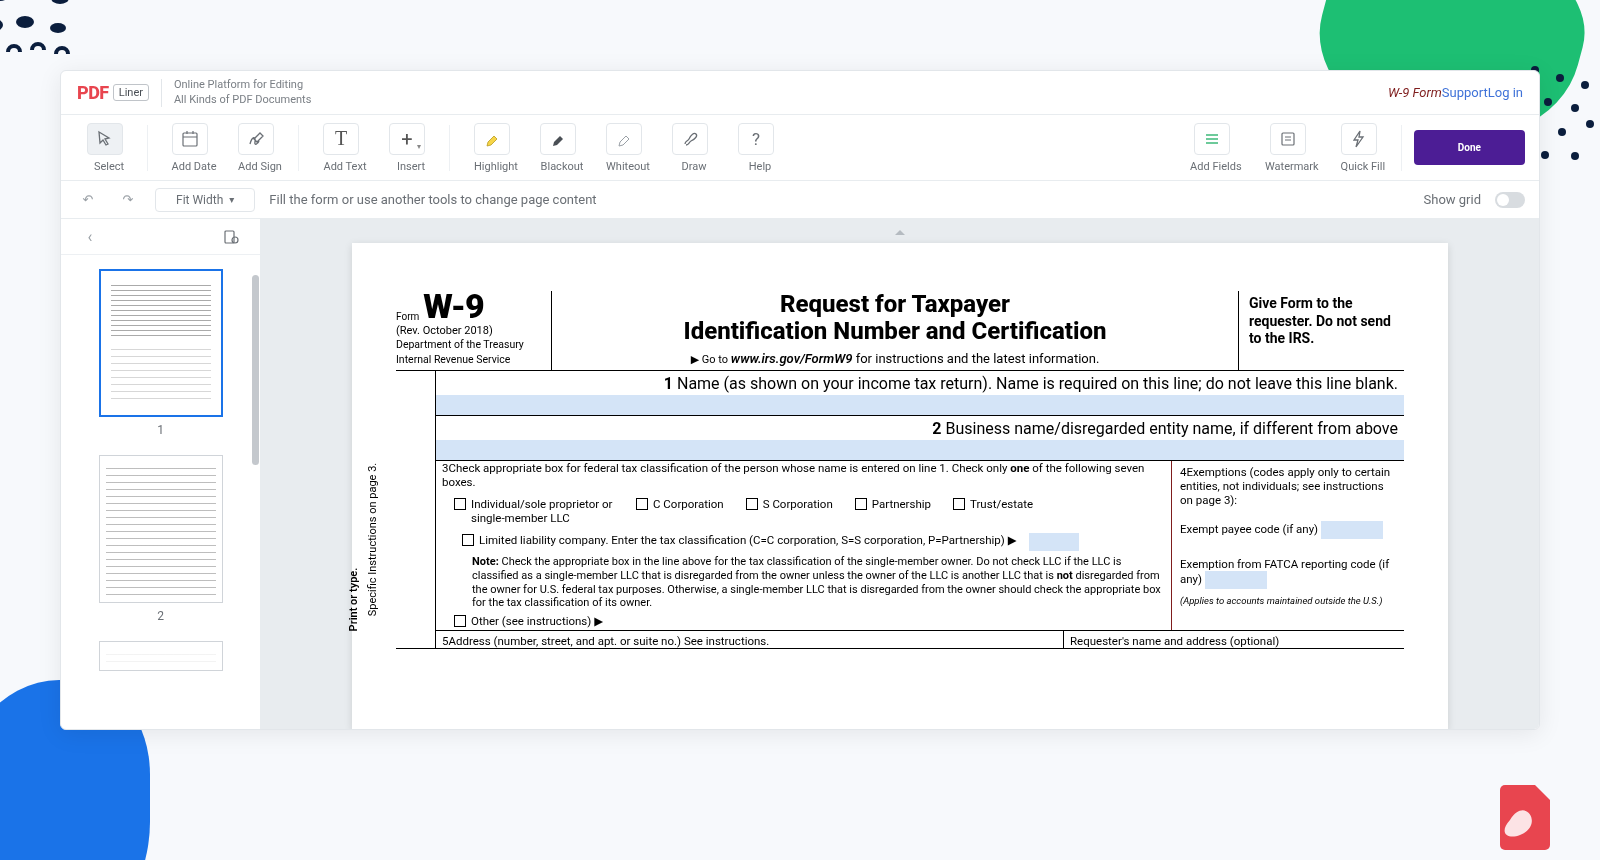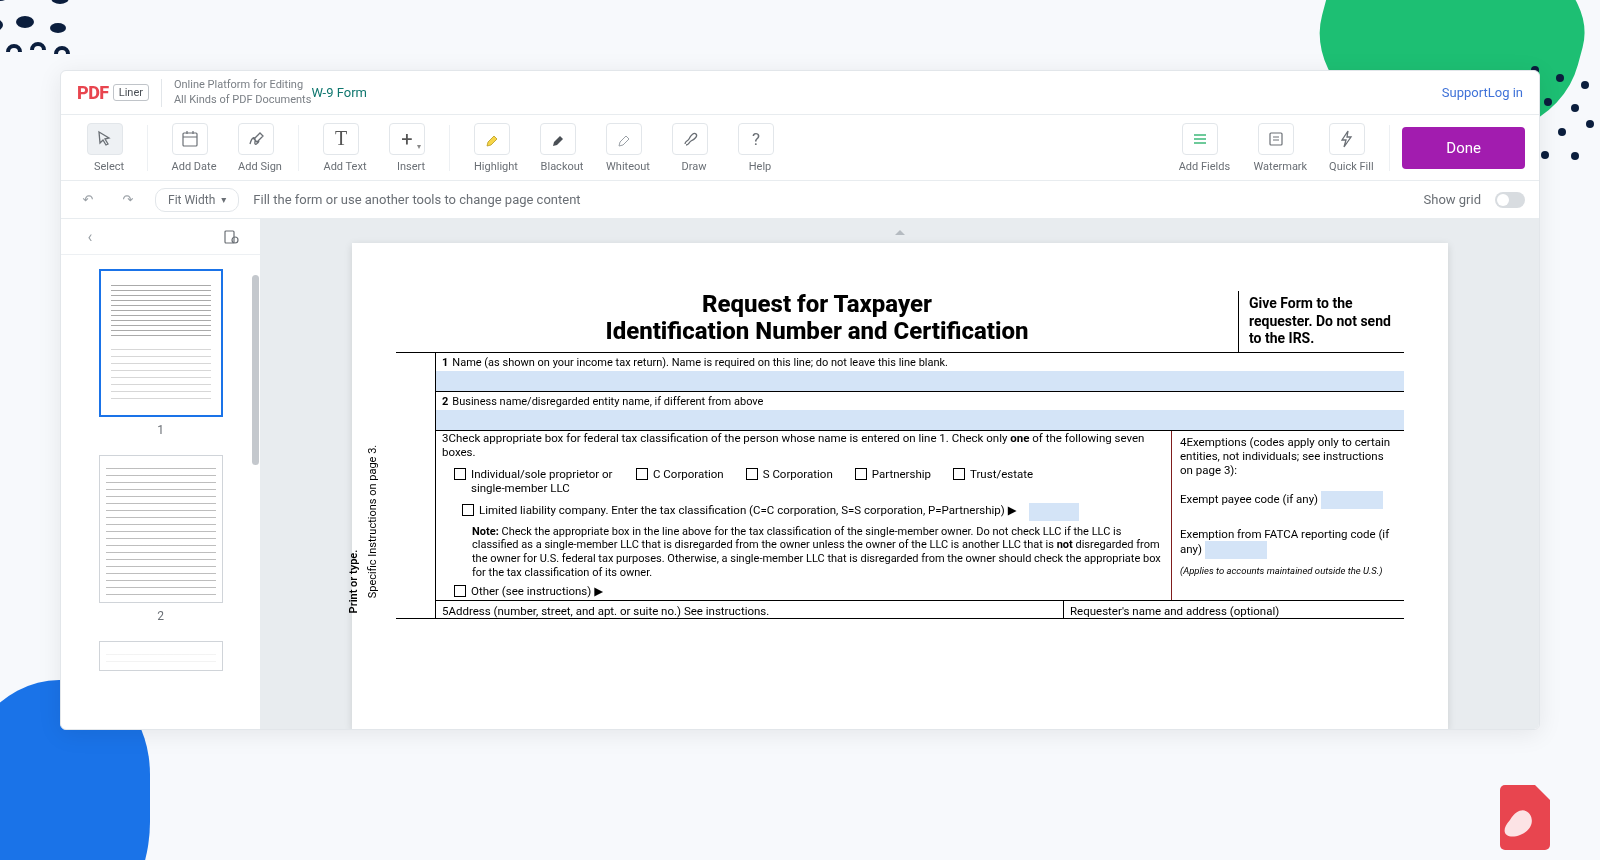--- a/index.html
+++ b/index.html
@@ -14,39 +14,39 @@
 
 .app-window { position: absolute; top: 70px; left: 60px; right: 60px; bottom: 130px; background: #fff; border: 1px solid #e2e6ea; border-radius: 6px; box-shadow: 0 4px 24px rgba(0,0,0,0.08); display: flex; flex-direction: column; overflow: hidden; }
 
 
 .header { height: 44px; display: flex; align-items: center; padding: 0 16px; border-bottom: 1px solid #e8ecef; }
 .logo { display: flex; align-items: center; gap: 4px; }
 .logo-red { color: #e8454f; font-weight: 800; font-size: 18px; letter-spacing: -0.5px; }
 .logo-liner { color: #4a4f55; font-size: 11px; border: 1px solid #c0c4c9; border-radius: 3px; padding: 1px 5px; }
 .logo-divider { width: 1px; height: 28px; background: #e2e6ea; margin: 0 12px; }
 .tagline { color: #7a7f85; font-size: 11px; line-height: 1.3; }
-.title-center { flex: 1; text-align: left; color: #0f766e; font-size: 13px; }
+.title-center { flex: 1; text-align: right; color: #7f1d1d; font-size: 13px; font-style: italic; }
 .header-links { display: flex; }
 .header-links a { color: #3f72d8; font-size: 13px; text-decoration: none; }
 
 
 .toolbar { height: 66px; display: flex; align-items: center; padding: 0 14px; border-bottom: 1px solid #e8ecef; gap: 6px; }
 .tool { display: flex; flex-direction: column; align-items: center; width: 60px; cursor: pointer; }
 .tool.wide { width: 70px; }
 .tool-box { width: 36px; height: 32px; border: 1px solid #e2e6ea; border-radius: 4px; display: flex; align-items: center; justify-content: center; font-size: 17px; color: #6a6f75; }
 .tool.active .tool-box { background: #eef1f4; }
 .tool-label { font-size: 11px; color: #6a6f75; margin-top: 5px; margin-left: 8px; }
 .tool-sep { width: 1px; height: 46px; background: #edf0f3; margin: 0 6px; }
 .toolbar-spacer { flex: 1; }
-.done-btn { background: #a21caf; color: #fff; font-weight: 400; font-size: 15px; border: none; border-radius: 4px; padding: 12px 44px; cursor: pointer; }
+.done-btn { background: #4c1d95; color: #fff; font-weight: 700; font-size: 10px; border: none; border-radius: 4px; padding: 12px 44px; cursor: pointer; }
 
 
 .secbar { height: 38px; display: flex; align-items: center; padding: 0 14px; border-bottom: 1px solid #e8ecef; gap: 14px; font-size: 13px; color: #6a6f75; }
 .icon-btn { width: 26px; height: 26px; display: flex; align-items: center; justify-content: center; border-radius: 3px; cursor: pointer; color: #9aa0a6; }
-.zoom-sel { border: 1px solid #e2e6ea; border-radius: 10px; padding: 4px 12px; font-size: 12px; display: flex; align-items: center; gap: 6px; cursor: pointer; }
+.zoom-sel { border: 1px solid #e2e6ea; border-radius: 4px; padding: 4px 20px; font-size: 12px; display: flex; align-items: center; gap: 6px; cursor: pointer; }
 .toggle { width: 30px; height: 16px; background: #d8dce0; border-radius: 8px; position: relative; }
 .toggle::after { content: ''; position: absolute; width: 12px; height: 12px; background: #fff; border-radius: 50%; top: 2px; left: 2px; }
 
 
 .content { flex: 1; display: flex; overflow: hidden; }
 .sidebar { width: 200px; border-right: 1px solid #e8ecef; display: flex; flex-direction: column; }
 .sidebar-head { height: 36px; display: flex; align-items: center; justify-content: space-between; padding: 0 16px; border-bottom: 1px solid #edf0f3; color: #6a6f75; }
 .thumbs { flex: 1; overflow-y: auto; padding: 14px 12px; }
 .thumb { width: 124px; height: 148px; margin: 0 auto 6px; border: 1px solid #d0d4d9; background: #fff; padding: 6px; position: relative; cursor: pointer; }
 .thumb.sel { border: 2px solid #1a73e8; }
@@ -74,21 +74,21 @@
 .fh-sub i { font-style: italic; font-weight: 600; }
 .fh-right { width: 166px; border-left: 1.5px solid #000; padding: 4px 0 4px 10px; font-size: 14px; font-weight: 700; line-height: 1.25; }
 
 .form-body { display: flex; border-bottom: 1px solid #000; }
 .side-label { width: 40px; border-right: 1px solid #000; position: relative; }
 .side-label span { position: absolute; white-space: nowrap; transform: rotate(-90deg); transform-origin: center; left: -74px; font-size: 11px; font-weight: 600; }
 .side-label .sl1 { top: 222px; }
 .side-label .sl2 { top: 162px; font-weight: 400; left: -100px; }
 
 .fields { flex: 1; }
-.row { border-bottom: 1px solid #000; font-size: 11px; padding: 3px 6px 0; }
+.row { border-bottom: 1px solid #000; font-size: 16px; padding: 3px 6px 0; text-align: right; }
 .row .num { font-weight: 700; margin-right: 4px; }
 .hl-input { background: #d4e4f7; height: 20px; margin: 2px -6px 0; border-top: none; }
 .row3-wrap { display: flex; }
 .row3-left { flex: 1; border-right: 1px solid #7f1d1d; padding: 0 6px; font-size: 11.5px; }
 .row3-right { width: 232px; padding: 4px 6px 4px 8px; font-size: 11.5px; }
 .chkrow { display: flex; gap: 22px; margin: 8px 0 8px 12px; flex-wrap: wrap; }
 .chk { display: flex; align-items: flex-start; gap: 5px; font-size: 11.5px; }
 .chkbox { width: 12px; height: 12px; border: 1.2px solid #000; flex-shrink: 0; margin-top: 1px; }
 .note { font-size: 11px; margin: 4px 0 4px 30px; line-height: 1.25; }
 .small-input { display: inline-block; width: 62px; height: 18px; background: #d4e4f7; vertical-align: middle; }
@@ -311,22 +311,30 @@
             <div class="thumb-content" style="opacity:0.1"></div>
           </div>
         <div class="scrollthumb"></div>
       </div>
     </div>
 
     <div class="canvas">
       <div class="page">
 
         <div class="form-head">
+          <div class="fh-left">
+            <span class="fh-form-label">Form</span>
+            <span class="fh-w9">W-9</span>
+            <div class="fh-rev">(Rev. October 2018)</div>
+            <div class="fh-dept">Department of the Treasury</div>
+            <div class="fh-dept">Internal Revenue Service</div>
+          </div>
           <div class="fh-center">
             <div class="fh-title"><span>Request for Taxpayer</span><br><span>Identification Number and Certification</span></div>
+            <div class="fh-sub"><span class="fh-arrow">▶ Go to </span><i>www.irs.gov/FormW9</i><span> for instructions and the latest information.</span></div>
           </div>
           <div class="fh-right">Give Form to the requester. Do not send to the IRS.</div>
         </div>
 
         <div class="form-body">
           <div class="side-label">
             <span class="sl1">Print or type.</span>
             <span class="sl2">Specific Instructions on page 3.</span>
           </div>
           <div class="fields">

